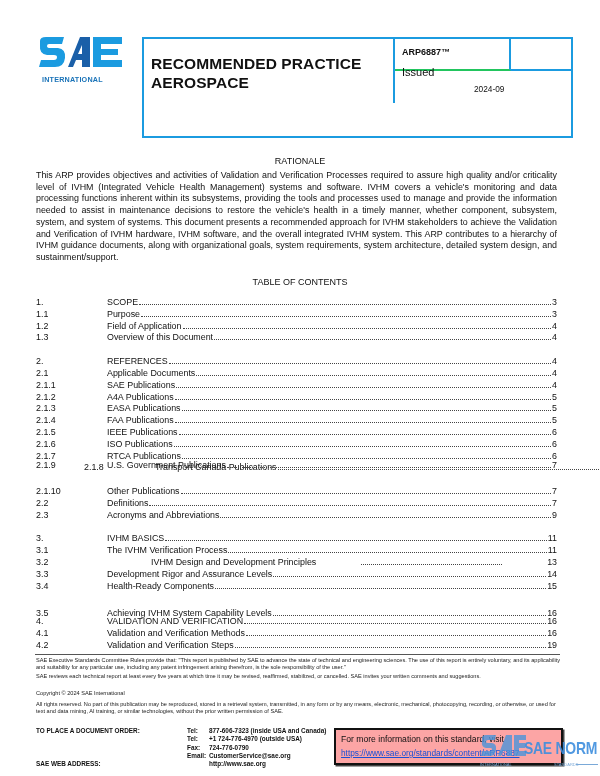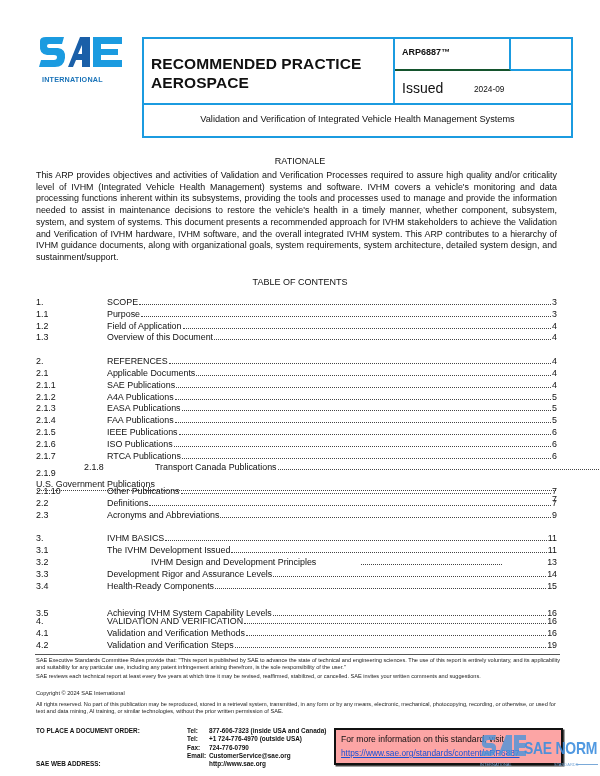--- a/index.html
+++ b/index.html
@@ -14,24 +14,24 @@
   .logo svg { display: block; }
   .logo-sub {
     position: absolute; left: 4px; top: 38px; font-size: 7.2px; font-weight: bold;
     color: #1a73b8; letter-spacing: 0.2px; white-space: nowrap;
   }
 
   
   .hdr { left: 142px; top: 37px; width: 431px; height: 101px; border: 2px solid #1b9be0; box-sizing: border-box; }
   .hdr-left { left: 0; top: 0; width: 251px; height: 64px; border-right: 2px solid #1b9be0; box-sizing: border-box; }
   .hdr-type { left: 7px; top: 15px; font-size: 15.5px; font-weight: bold; line-height: 19px; letter-spacing: 0.1px; white-space: nowrap; }
-  .hdr-num-cell { left: 251px; top: 0; width: 116px; height: 32px; border-right: 2px solid #1b9be0; border-bottom: 2px solid #14532d; box-sizing: border-box; }
+  .hdr-num-cell { left: 251px; top: 0; width: 116px; height: 32px; border-right: 2px solid #1b9be0; border-bottom: 2px solid #22c55e; box-sizing: border-box; }
   .hdr-blank-cell { left: 367px; top: 0; width: 60px; height: 32px; border-bottom: 2px solid #1b9be0; box-sizing: border-box; }
   .hdr-num { left: 7px; top: 8px; font-size: 9px; font-weight: bold; }
-  .hdr-issued-lbl { left: 258px; top: 41px; font-size: 14px; }
+  .hdr-issued-lbl { left: 258px; top: 27px; font-size: 11px; }
   .hdr-issued-val { left: 330px; top: 45px; font-size: 8.3px; }
   .hdr-title-row { left: 0; top: 64px; width: 427px; height: 33px; border-top: 2px solid #1b9be0; box-sizing: border-box; }
   .hdr-title { left: 0; width: 100%; top: 9px; text-align: center; font-size: 9.2px; }
 
   
   .section-h { left: 0; width: 600px; text-align: center; font-size: 9px; }
   .para {
     left: 36px; top: 170px; width: 521px; font-size: 8.9px; line-height: 11.7px;
     text-align: justify;
   }
@@ -83,23 +83,20 @@
       <div>RECOMMENDED PRACTICE</div>
       <div>AEROSPACE</div>
     </div>
   </div>
   <div class="abs hdr-num-cell">
     <div class="abs hdr-num">ARP6887™</div>
   </div>
   <div class="abs hdr-blank-cell"></div>
   <div class="abs hdr-issued-lbl">Issued</div>
   <div class="abs hdr-issued-val">2024-09</div>
-  <div class="abs hdr-title-row">
-    <div class="abs hdr-title">Validation and Verification of Integrated Vehicle Health Management Systems</div>
-  </div>
 </div>
 
 <div class="abs section-h" style="top:156px;">RATIONALE</div>
 <div class="abs para">This ARP provides objectives and activities of Validation and Verification Processes required to assure high quality and/or criticality level of IVHM (Integrated Vehicle Health Management) systems and software. IVHM covers a vehicle's monitoring and data processing functions inherent within its subsystems, providing the tools and processes used to manage and provide the information needed to assist in maintenance decisions to restore the vehicle's health in a timely manner, whether component, subsystem, system, and system of systems. This document presents a recommended approach for IVHM stakeholders to achieve the Validation and Verification of IVHM hardware, IVHM software, and the overall integrated IVHM system. This ARP contributes to a hierarchy of IVHM guidance documents, along with organizational goals, system requirements, system architecture, detailed system design, and sustainment/support.</div>
 
 <div class="abs section-h" style="top:277px;">TABLE OF CONTENTS</div>
 <div class="abs toc" style="top:297px;" id="toc">
     <div class="toc-row" style="top: 0px;">
       <span class="toc-num">1.</span>
       <span class="toc-title">SCOPE</span>
@@ -177,21 +174,21 @@
       <span class="toc-title">RTCA Publications</span>
       <span class="toc-dots"></span>
       <span class="toc-page">6</span>
     </div>
     <div class="toc-row" style="top: 165.4px; margin-left: 48px;">
       <span class="toc-num">2.1.8</span>
       <span class="toc-title">Transport Canada Publications</span>
       <span class="toc-dots"></span>
       <span class="toc-page">7</span>
     </div>
-    <div class="toc-row" style="top: 171px; flex-direction: column;">
+    <div class="toc-row" style="top: 163px;">
       <span class="toc-num">2.1.9</span>
       <span class="toc-title">U.S. Government Publications</span>
       <span class="toc-dots"></span>
       <span class="toc-page">7</span>
     </div>
     <div class="toc-row" style="top: 189px;">
       <span class="toc-num">2.1.10</span>
       <span class="toc-title">Other Publications</span>
       <span class="toc-dots"></span>
       <span class="toc-page">7</span>
@@ -209,21 +206,21 @@
       <span class="toc-page">9</span>
     </div>
     <div class="toc-row" style="top: 236.4px;">
       <span class="toc-num">3.</span>
       <span class="toc-title">IVHM BASICS</span>
       <span class="toc-dots"></span>
       <span class="toc-page">11</span>
     </div>
     <div class="toc-row" style="top: 248.2px;">
       <span class="toc-num">3.1</span>
-      <span class="toc-title">The IVHM Development Issued</span>
+      <span class="toc-title">The IVHM Verification Process</span>
       <span class="toc-dots"></span>
       <span class="toc-page">11</span>
     </div>
     <div class="toc-row" style="top: 260px; gap: 44px;">
       <span class="toc-num">3.2</span>
       <span class="toc-title">IVHM Design and Development Principles</span>
       <span class="toc-dots"></span>
       <span class="toc-page">13</span>
     </div>
     <div class="toc-row" style="top: 271.8px;">

